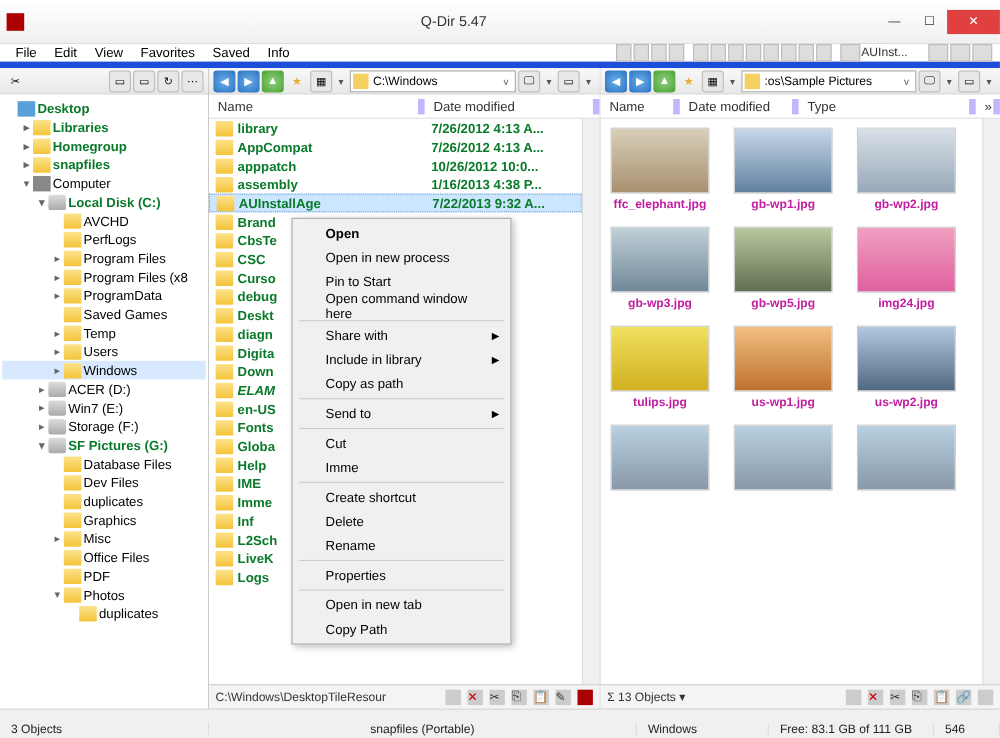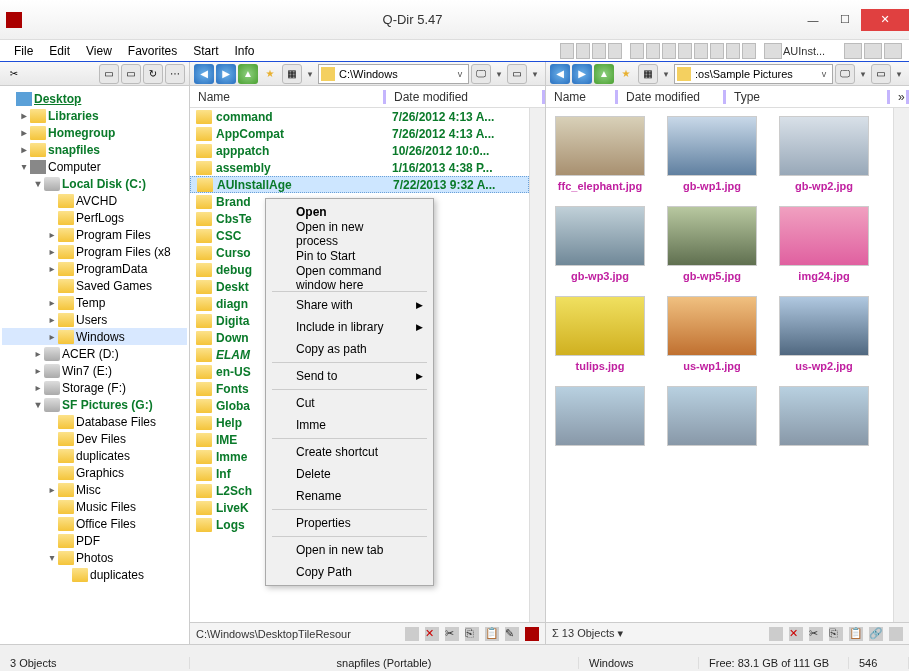--- a/index.html
+++ b/index.html
@@ -5,21 +5,21 @@
 * { margin: 0; padding: 0; box-sizing: border-box; font-family: "Segoe UI", Tahoma, sans-serif; }
 body { width: 909px; height: 671px; overflow: hidden; background: #fff; font-size: 12px; position: relative; }
 
 .titlebar { height: 40px; background: linear-gradient(#fff, #f0f0f0); display: flex; align-items: center; border-bottom: 1px solid #ddd; }
 .titlebar .appicon { width: 16px; height: 16px; background: #a00; margin: 0 6px; }
 .titlebar .title { flex: 1; text-align: center; color: #333; font-size: 13px; }
 .titlebar .winbtns { display: flex; }
 .titlebar .winbtn { width: 32px; height: 22px; display: flex; align-items: center; justify-content: center; font-size: 11px; color: #333; }
 .titlebar .winbtn.close { background: #e04040; color: #fff; width: 48px; }
 
-.menubar { height: 22px; display: flex; align-items: center; padding: 0 6px; border-bottom: 1px solid #1d4ed8; }
+.menubar { height: 22px; display: flex; align-items: center; padding: 0 6px; border-bottom: 6px solid #1d4ed8; }
 .menubar .mitem { padding: 2px 8px; color: #000; }
 .menubar .spacer { flex: 1; }
 .menubar .iconbtn { width: 18px; height: 16px; margin: 0 1px; background: #ddd; border: 1px solid #bbb; }
 .menubar .iconbtn.sq { width: 14px; }
 .menubar .addr { width: 60px; font-size: 11px; color: #333; }
 
 .workspace { display: flex; height: 582px; }
 
 .panel { display: flex; flex-direction: column; border-right: 1px solid #ccc; }
 .panel:last-child { border-right: none; }
@@ -29,34 +29,34 @@
 .navbtn.back { background: radial-gradient(#6ab0e8,#2a70c0); color: #fff; }
 .navbtn.fwd { background: radial-gradient(#6ab0e8,#2a70c0); color: #fff; }
 .navbtn.up { background: radial-gradient(#8ed080,#4aa030); color: #fff; }
 .navbtn.star { color: #e8b030; }
 .navbtn.view { background: #e8e8e8; border: 1px solid #bbb; }
 .ptoolbar .pathbox { flex: 1; height: 20px; border: 1px solid #aaa; background: #fff; display: flex; align-items: center; padding: 0 2px; font-size: 11px; }
 .ptoolbar .pathbox .ficon { width: 14px; height: 14px; background: #f4d060; margin-right: 4px; }
 .ptoolbar .dd { width: 12px; text-align: center; font-size: 9px; color: #555; }
 
 .colhead { height: 22px; border-bottom: 1px solid #ddd; display: flex; align-items: center; background: #fff; font-size: 12px; color: #333; }
-.colhead .ch { padding: 0 8px; border-right: 3px solid #c4b5fd; }
+.colhead .ch { padding: 0 8px; border-right: 6px solid #c4b5fd; }
 
 
 .tree { flex: 1; overflow: hidden; background: #fff; padding: 4px 2px; }
 .tnode { display: flex; align-items: center; height: 17px; font-size: 12px; white-space: nowrap; }
 .tnode .exp { width: 12px; text-align: center; color: #666; font-size: 10px; }
 .tnode .ticon { width: 16px; height: 14px; margin-right: 2px; display:inline-block; }
 .ticon.folder { background: linear-gradient(#fce28a,#f4c43a); border-radius: 1px; }
 .ticon.disk { background: linear-gradient(#ddd,#aaa); border-radius: 2px; }
 .ticon.desktop { background: #5aa0d8; }
 .ticon.comp { background: #888; }
 .tnode.green { color: #0a7a2a; font-weight: bold; }
 .tnode.sel { background: #d8e8ff; }
-.ind0 { padding-left: 2px; text-decoration: underline; } .ind1 { padding-left: 16px; } .ind2 { padding-left: 30px; }
+.ind0 { padding-left: 2px; } .ind1 { padding-left: 16px; } .ind2 { padding-left: 30px; }
 .ind3 { padding-left: 44px; } .ind4 { padding-left: 58px; }
 
 
 .flist { flex: 1; overflow: hidden; background: #fff; }
 .frow { display: flex; align-items: center; height: 17px; font-size: 12px; padding-left: 6px; }
 .frow .ficon { width: 16px; height: 14px; background: linear-gradient(#fce28a,#f4c43a); margin-right: 4px; border-radius:1px; }
 .frow .fname { width: 176px; color: #0a7a2a; font-weight: bold; overflow: hidden; white-space: nowrap; }
 .frow .fname.italic { font-style: italic; }
 .frow .fdate { color: #0a7a2a; font-weight: bold; overflow: hidden; white-space: nowrap; flex:1; }
 .frow.sel { background: #cde6ff; border: 1px dotted #6aa0d8; }
@@ -67,21 +67,21 @@
 .timg { width: 90px; height: 60px; border: 1px solid #ccc; background: linear-gradient(#b8d0e0,#8898a8); }
 .tlabel { color: #c020a0; font-size: 11px; margin-top: 4px; text-align: center; font-weight: bold; }
 
 .pstatus { height: 22px; border-top: 1px solid #ccc; background: #f4f4f4; display: flex; align-items: center; padding: 0 6px; font-size: 11px; color: #333; gap: 6px; }
 .pstatus .ic { width: 14px; height: 14px; background: #ccc; }
 
 .statusbar { height: 36px; border-top: 1px solid #ccc; background: #f0f0f0; display: flex; align-items: center; font-size: 11px; color: #222; }
 .statusbar .cell { padding: 0 10px; border-right: 1px solid #ddd; }
 
 
-.ctxmenu { position: absolute; background: #f0f0f0; border: 1px solid #aaa; box-shadow: 2px 2px 6px rgba(0,0,0,0.25); font-size: 12px; padding: 2px; z-index: 100; width: 169px; }
+.ctxmenu { position: absolute; background: #f0f0f0; border: 1px solid #aaa; box-shadow: 2px 2px 6px rgba(0,0,0,0.25); font-size: 12px; padding: 2px; z-index: 100; width: 200px; }
 .ctxmenu .ci { height: 22px; display: flex; align-items: center; padding: 0 24px 0 28px; position: relative; }
 .ctxmenu .ci.bold { font-weight: bold; }
 .ctxmenu .ci .arrow { position: absolute; right: 8px; font-size: 9px; }
 .ctxmenu .sep { height: 1px; background: #ccc; margin: 2px 4px; }
 
 .scrollbar-v { width: 16px; background: #f0f0f0; border-left: 1px solid #ddd; }
 </style>
 </head>
 <body>
 
@@ -93,21 +93,21 @@
     <div class="winbtn">☐</div>
     <div class="winbtn close">✕</div>
   </div>
 </div>
 
 <div class="menubar">
   <div class="mitem">File</div>
   <div class="mitem">Edit</div>
   <div class="mitem">View</div>
   <div class="mitem">Favorites</div>
-  <div class="mitem">Start</div>
+  <div class="mitem">Saved</div>
   <div class="mitem">Info</div>
   <div class="spacer"></div>
   <div class="iconbtn sq"></div>
   <div class="iconbtn sq"></div>
   <div class="iconbtn sq"></div>
   <div class="iconbtn sq"></div>
   <div style="width:6px"></div>
   <div class="iconbtn sq"></div>
   <div class="iconbtn sq"></div>
   <div class="iconbtn sq"></div>
@@ -248,25 +248,20 @@
         </div>
         <div class="tnode ind3 ">
           <span class="exp"></span>
           <span class="ticon folder"></span>
           <span>Graphics</span>
         </div>
         <div class="tnode ind3 ">
           <span class="exp">▸</span>
           <span class="ticon folder"></span>
           <span>Misc</span>
-        </div>
-        <div class="tnode ind3 ">
-          <span class="exp"></span>
-          <span class="ticon folder"></span>
-          <span>Music Files</span>
         </div>
         <div class="tnode ind3 ">
           <span class="exp"></span>
           <span class="ticon folder"></span>
           <span>Office Files</span>
         </div>
         <div class="tnode ind3 ">
           <span class="exp"></span>
           <span class="ticon folder"></span>
           <span>PDF</span>
@@ -304,21 +299,21 @@
       <div class="dd">▾</div>
     </div>
     <div class="colhead">
       <div class="ch" style="width:196px">Name</div>
       <div class="ch" style="flex:1">Date modified</div>
     </div>
     <div style="display:flex;flex:1;overflow:hidden">
       <div class="flist" id="flist-container">
           <div class="frow">
             <span class="ficon"></span>
-            <span class="fname">command</span>
+            <span class="fname">library</span>
             <span class="fdate">7/26/2012 4:13 A...</span>
           </div>
           <div class="frow">
             <span class="ficon"></span>
             <span class="fname">AppCompat</span>
             <span class="fdate">7/26/2012 4:13 A...</span>
           </div>
           <div class="frow">
             <span class="ficon"></span>
             <span class="fname">apppatch</span>

